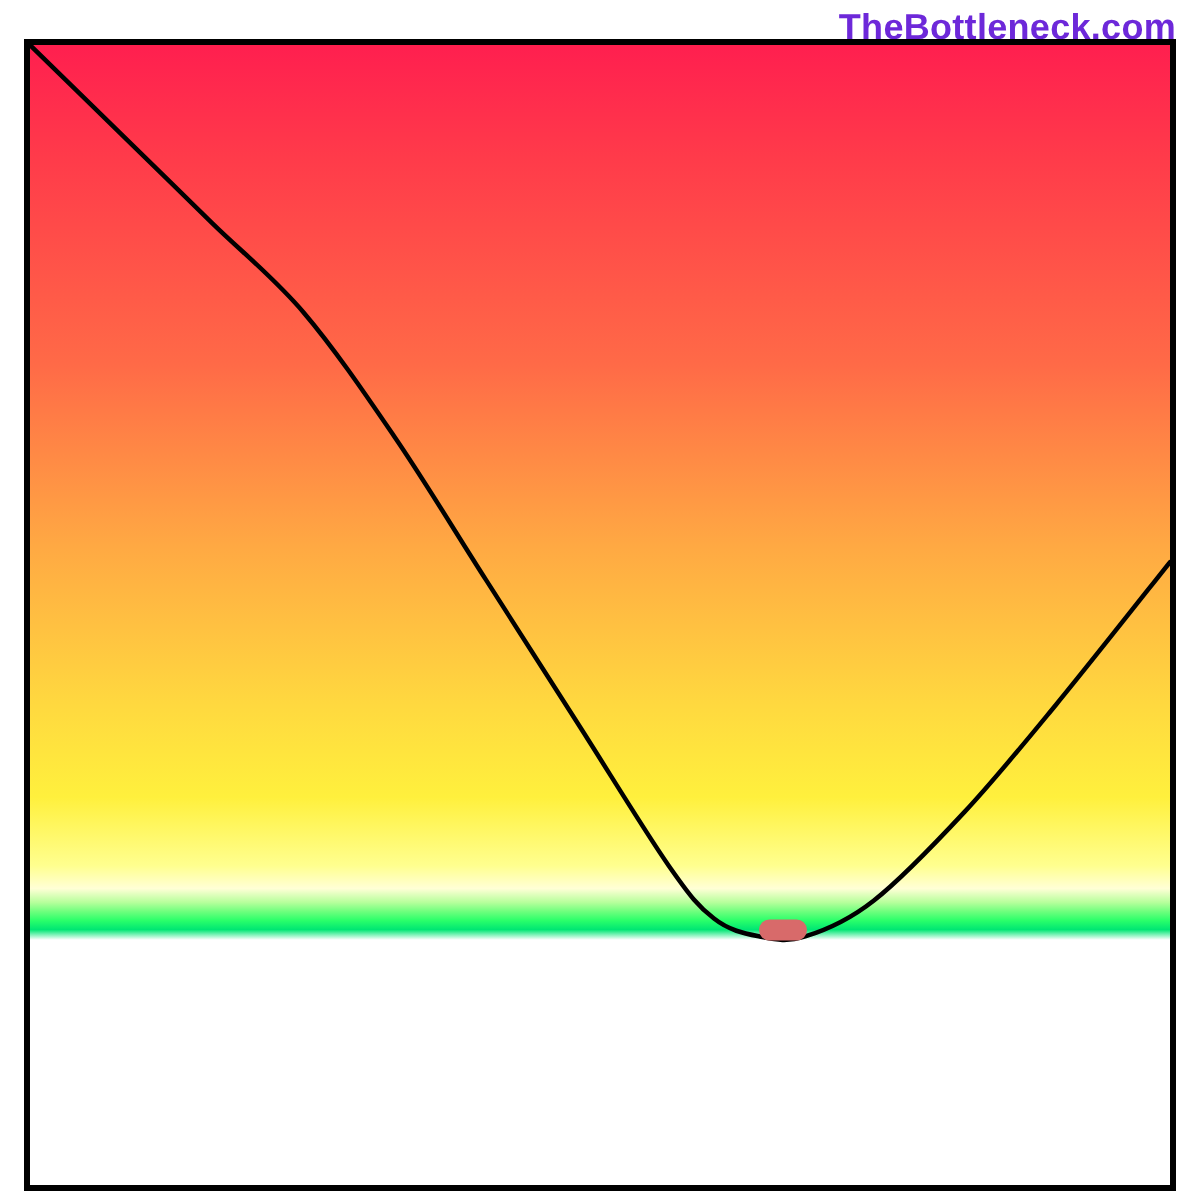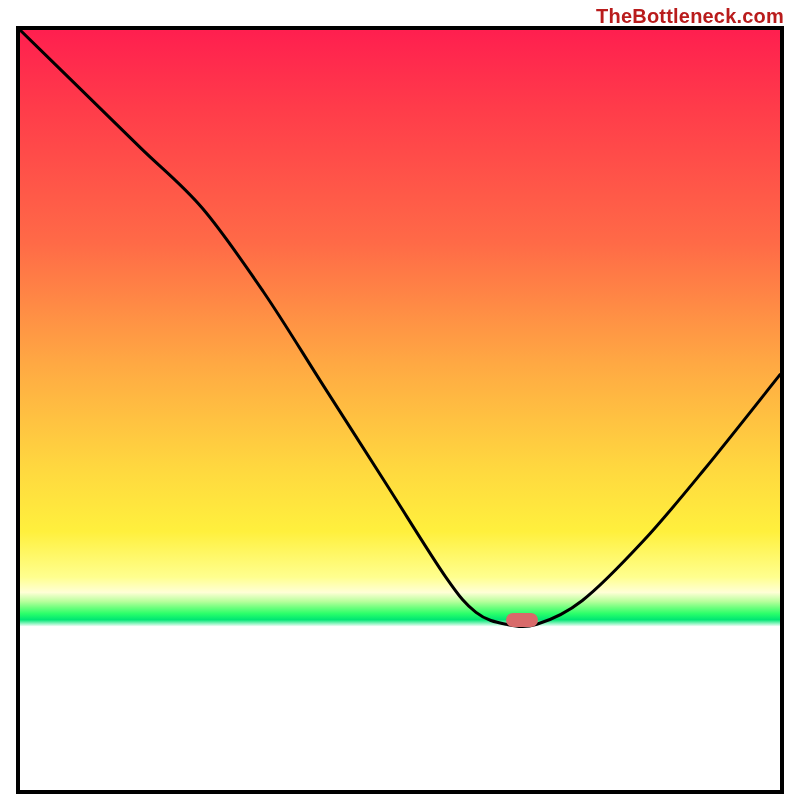--- a/index.html
+++ b/index.html
@@ -42,23 +42,23 @@
       #2aff6a 76.8%,
       #00e673 77.6%,
       #ffffff 78.5%,
       #ffffff 100%
     );
   }
   .watermark {
     position: absolute;
     top: 5px;
     right: 16px;
-    font-size: 20px;
+    font-size: 24px;
     font-weight: 600;
-    color: #b91c1c;
+    color: #6d28d9;
     letter-spacing: 0.2px;
     text-align: right;
   }
   .curve {
     position: absolute;
     left: 0;
     top: 0;
     width: 100%;
     height: 100%;
   }

